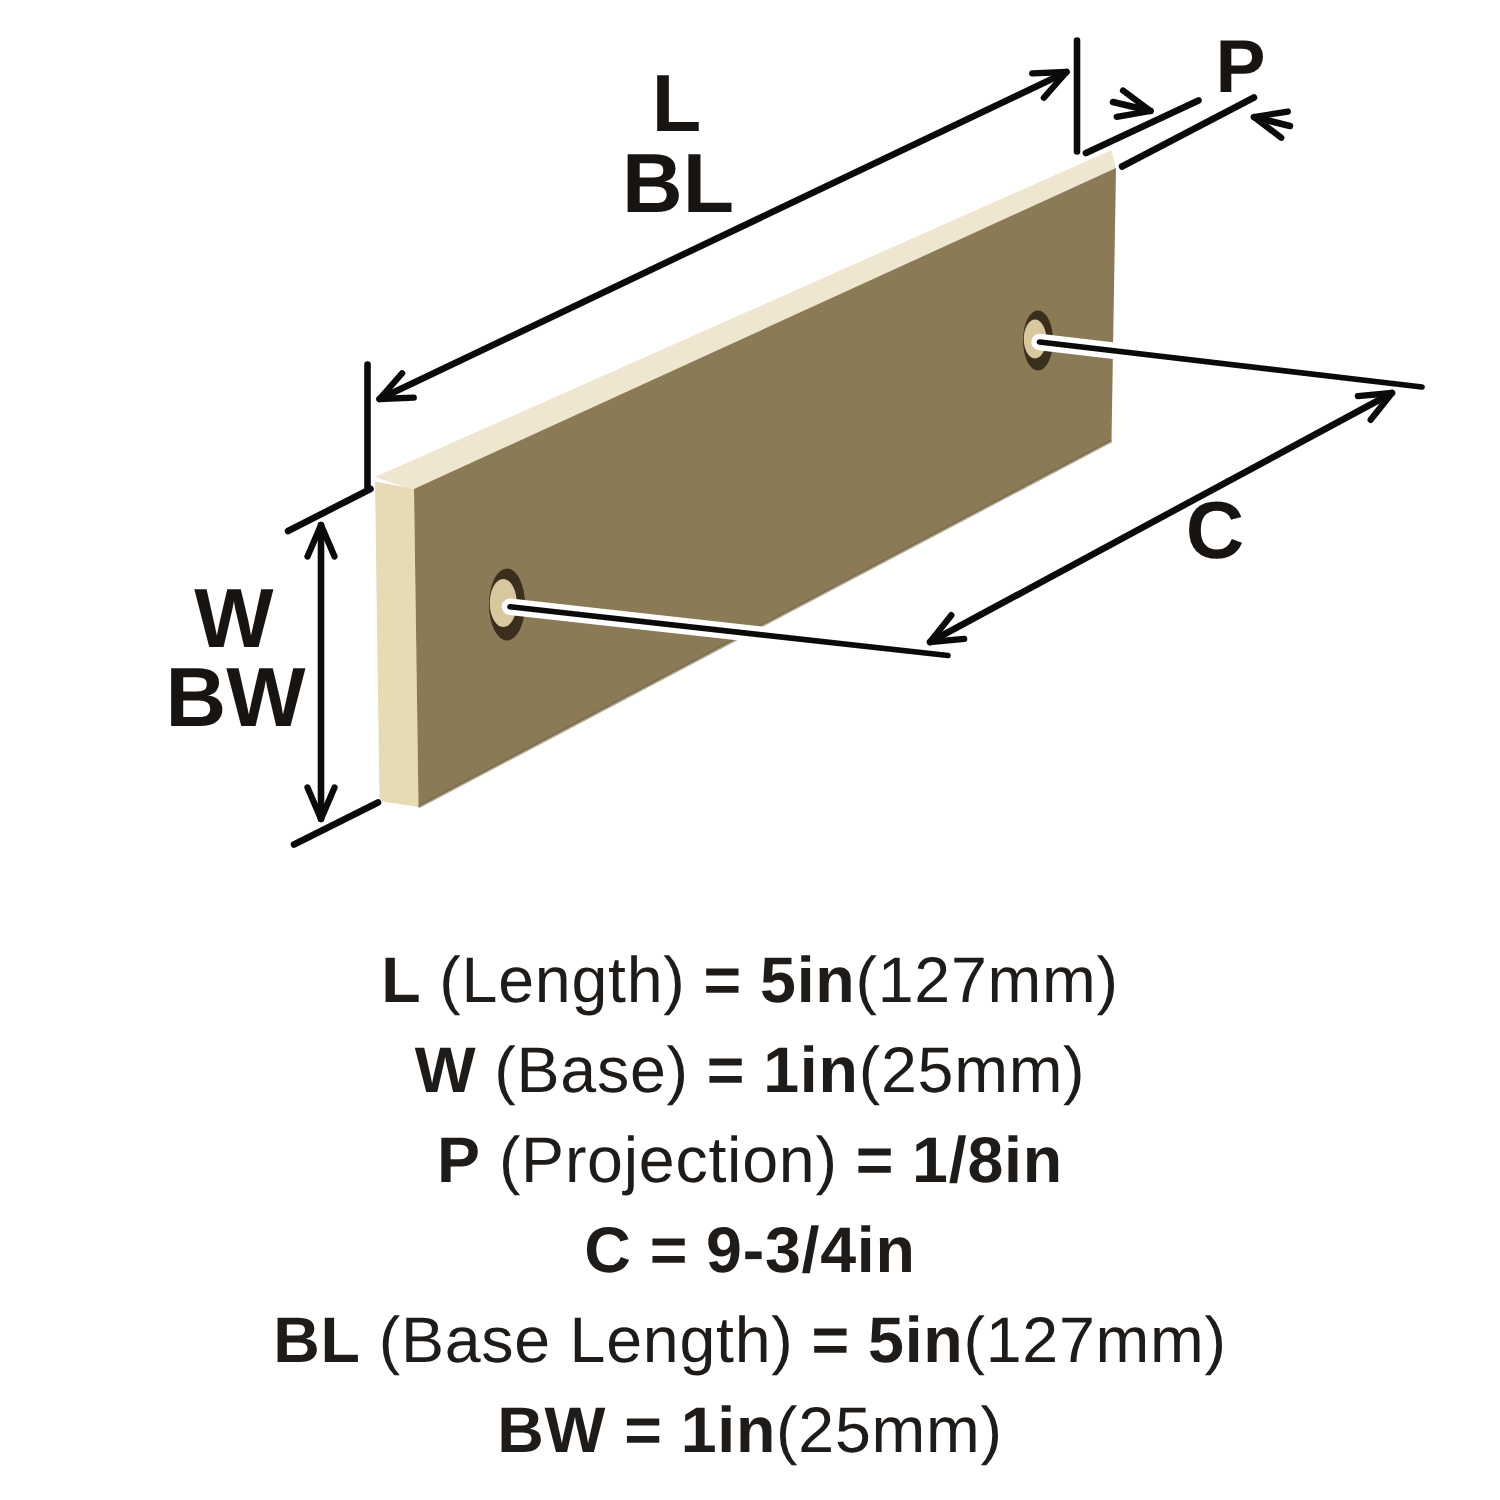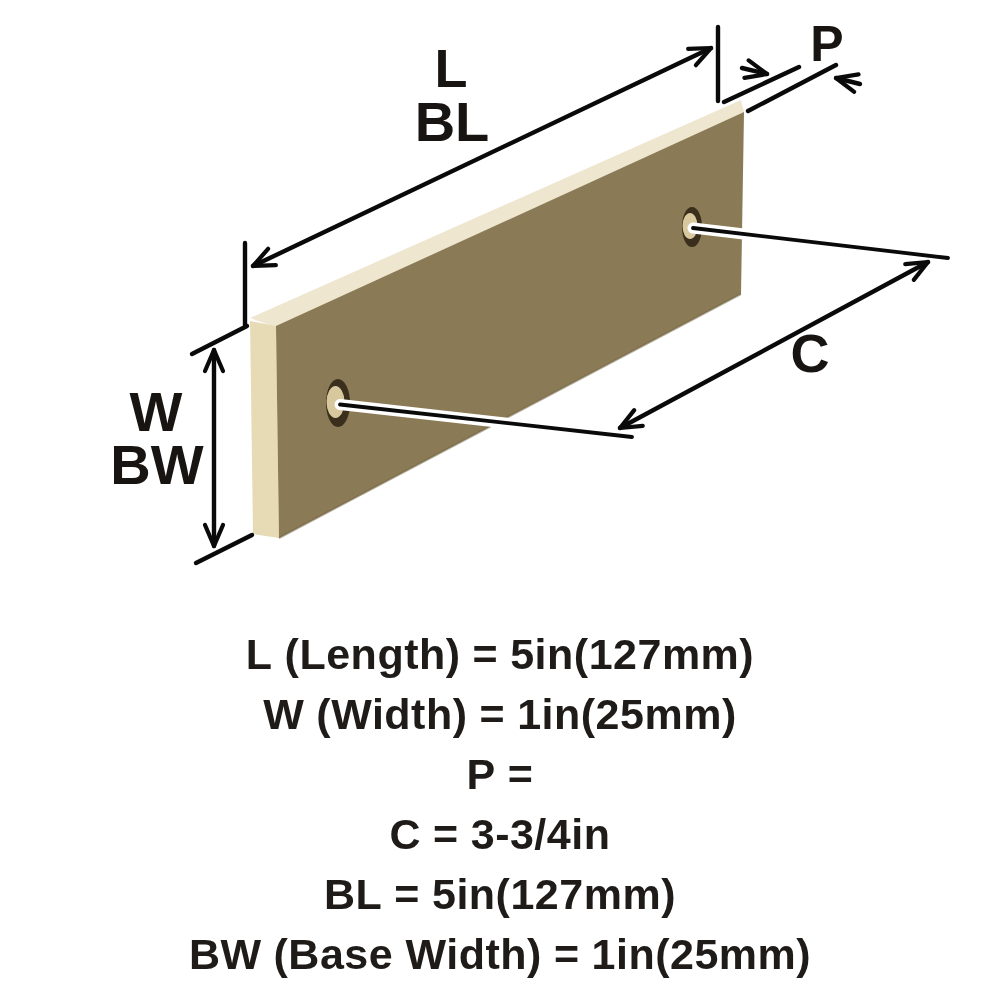--- a/index.html
+++ b/index.html
@@ -43,21 +43,21 @@
     justify-content: center;
     align-items: baseline;
     height: 60px;
     line-height: 60px;
     font-size: 43px;
     letter-spacing: 0.5px;
     color: #1e1b18;
     white-space: nowrap;
   }
   .spec-line .b { font-weight: bold; }
-  .spec-line .r { font-weight: bold; }
+  .spec-line .r { font-weight: normal; }
   .spec-line .ml { margin-left: 12px; }
 </style>
 </head>
 <body>
 
 <div class="stage">
 
   <svg class="diagram" width="1000" height="620" viewBox="0 0 1000 620">
     <defs>
       <marker id="vhead" viewBox="0 0 28 24" refX="25" refY="12" markerWidth="28" markerHeight="24" markerUnits="userSpaceOnUse" orient="auto-start-reverse">
@@ -123,46 +123,48 @@
     <div class="spec-line">
       <span class="b">L</span>
       <span class="r ml">(Length)</span>
       <span class="b ml">=</span>
       <span class="b ml">5in</span>
       <span class="r">(127mm)</span>
     </div>
 
     <div class="spec-line">
       <span class="b">W</span>
-      <span class="r ml">(Width)</span>
+      <span class="r ml">(Base)</span>
       <span class="b ml">=</span>
       <span class="b ml">1in</span>
       <span class="r">(25mm)</span>
     </div>
 
     <div class="spec-line">
       <span class="b">P</span>
+      <span class="r ml">(Projection)</span>
       <span class="b ml">=</span>
+      <span class="b ml">1/8in</span>
     </div>
 
     <div class="spec-line">
       <span class="b">C</span>
       <span class="b ml">=</span>
-      <span class="b ml">3-3/4in</span>
+      <span class="b ml">9-3/4in</span>
     </div>
 
     <div class="spec-line">
       <span class="b">BL</span>
+      <span class="r ml">(Base Length)</span>
       <span class="b ml">=</span>
       <span class="b ml">5in</span>
       <span class="r">(127mm)</span>
     </div>
 
     <div class="spec-line">
       <span class="b">BW</span>
-      <span class="r ml">(Base Width)</span>
       <span class="b ml">=</span>
       <span class="b ml">1in</span>
       <span class="r">(25mm)</span>
     </div>
 
   </div>
 </div>
 
 </body></html>

